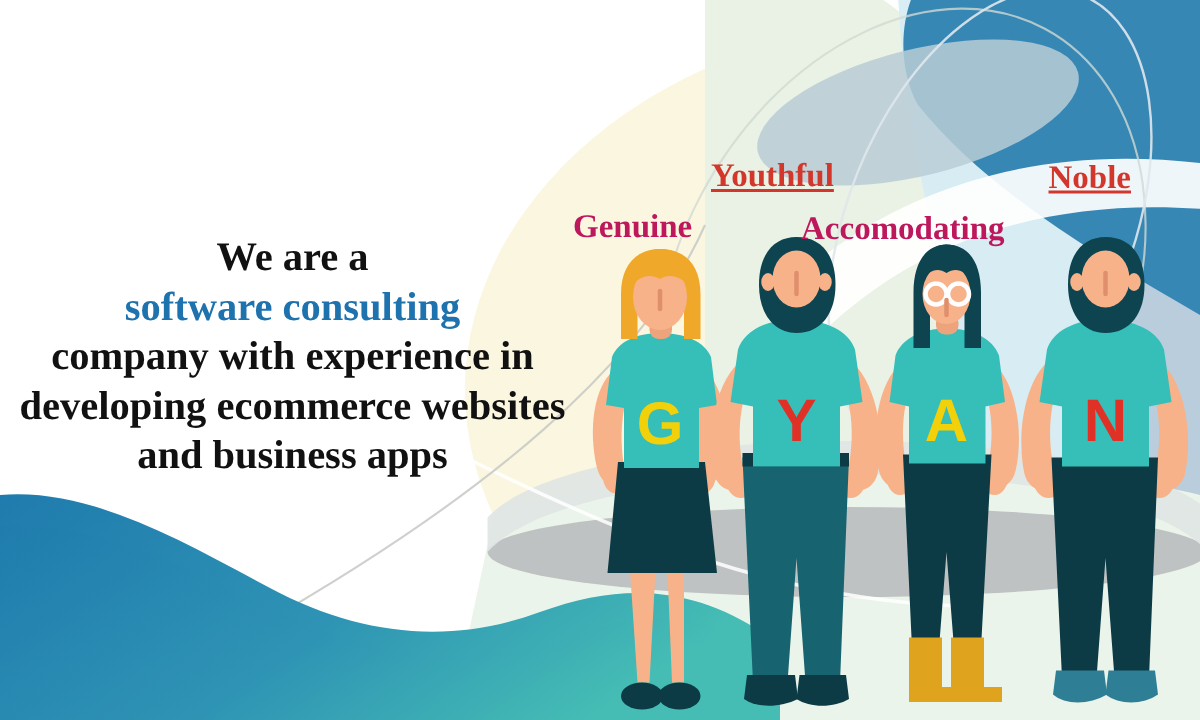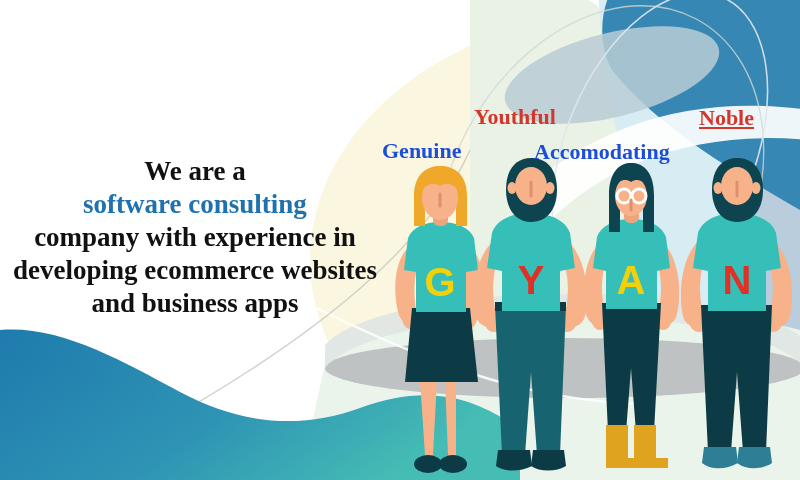--- a/index.html
+++ b/index.html
@@ -29,25 +29,25 @@
 
   
   .trait{
     position:absolute;
     font-family:"Liberation Serif", serif;
     font-weight:bold;
     font-size:22px;
     line-height:24px;
     white-space:nowrap;
   }
-  .trait-gold{color:#1d4ed8;}
+  .trait-gold{color:#be185d;}
   .trait-red{color:#d3372c;}
 
   #trait-genuine{left:382px;top:139px;}
-  #trait-youthful{left:474px;top:105px;}
+  #trait-youthful{left:474px;top:105px;text-decoration:underline;}
   #trait-accomodating{left:534px;top:140px;}
   #trait-noble{left:699px;top:106px;text-decoration:underline;}
 </style>
 </head>
 <body>
 
 <div id="stage">
 
   <svg id="bg" viewBox="0 0 800 480" preserveAspectRatio="none">
     <defs>

